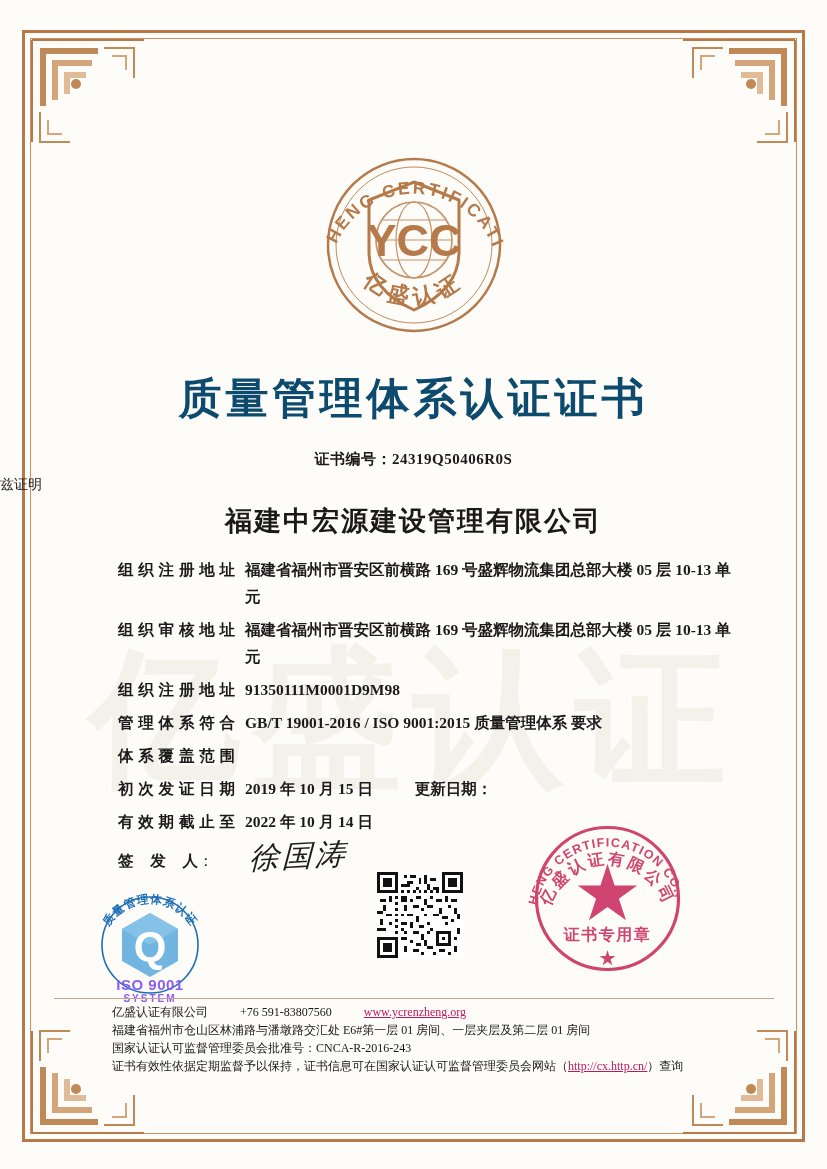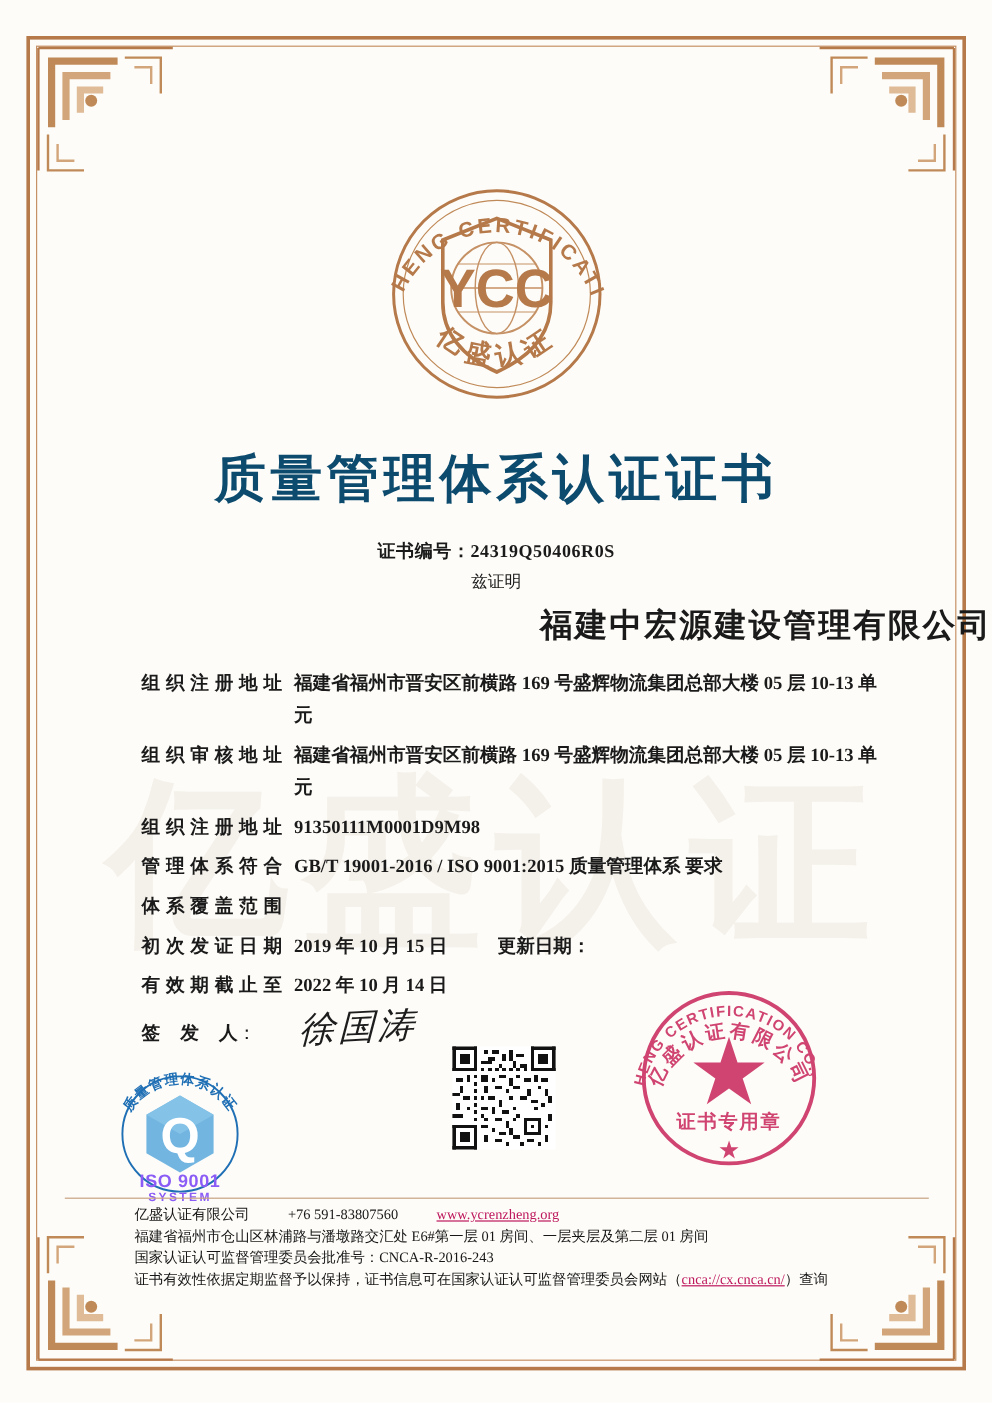--- a/index.html
+++ b/index.html
@@ -94,28 +94,27 @@
     left: 0; right: 0;
     text-align: center;
     font-size: 15px;
     font-weight: bold;
     letter-spacing: .5px;
   }
   .hereby {
     position: absolute;
     top: 476px;
     left: 0; right: 0;
-    text-align: center;
     font-size: 14px;
   }
   .company {
     position: absolute;
     top: 503px;
     left: 0; right: 0;
-    text-align: right;
+    text-align: center;
     font-size: 27px;
     font-weight: bold;
     letter-spacing: 2px;
   }
 
   
   .fields {
     position: absolute;
     top: 556px;
     left: 118px;
@@ -552,17 +551,17 @@
       <span class="sp"></span>
       <span>+76 591-83807560</span>
       <span class="sp"></span>
       <span class="blue">www.ycrenzheng.org</span>
     </div>
     <div class="f-line">福建省福州市仓山区林浦路与潘墩路交汇处 E6#第一层 01 房间、一层夹层及第二层 01 房间</div>
     <div class="f-line">
       <span>国家认证认可监督管理委员会批准号：</span><span>CNCA-R-2016-243</span>
     </div>
     <div class="f-line">
-      <span>证书有效性依据定期监督予以保持，证书信息可在国家认证认可监督管理委员会网站（</span><span class="blue">cnca://cx.cnca.cn/</span><span>）查询</span>
+      <span>证书有效性依据定期监督予以保持，证书信息可在国家认证认可监督管理委员会网站（</span><span class="blue">http://cx.http.cn/</span><span>）查询</span>
     </div>
   </div>
 
 </div>
 
 </body></html>

